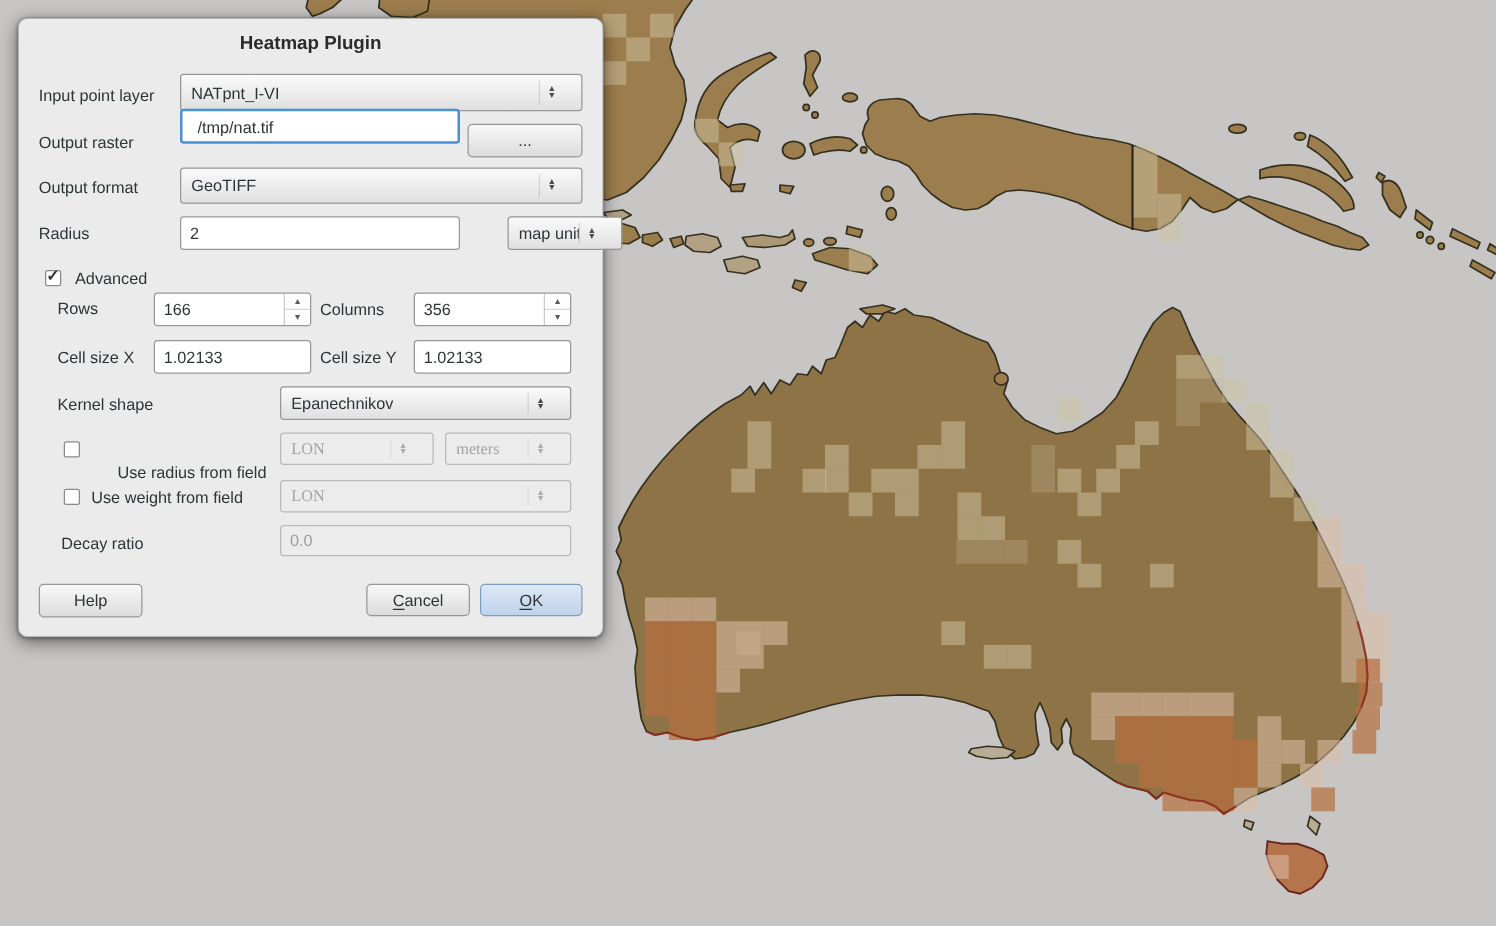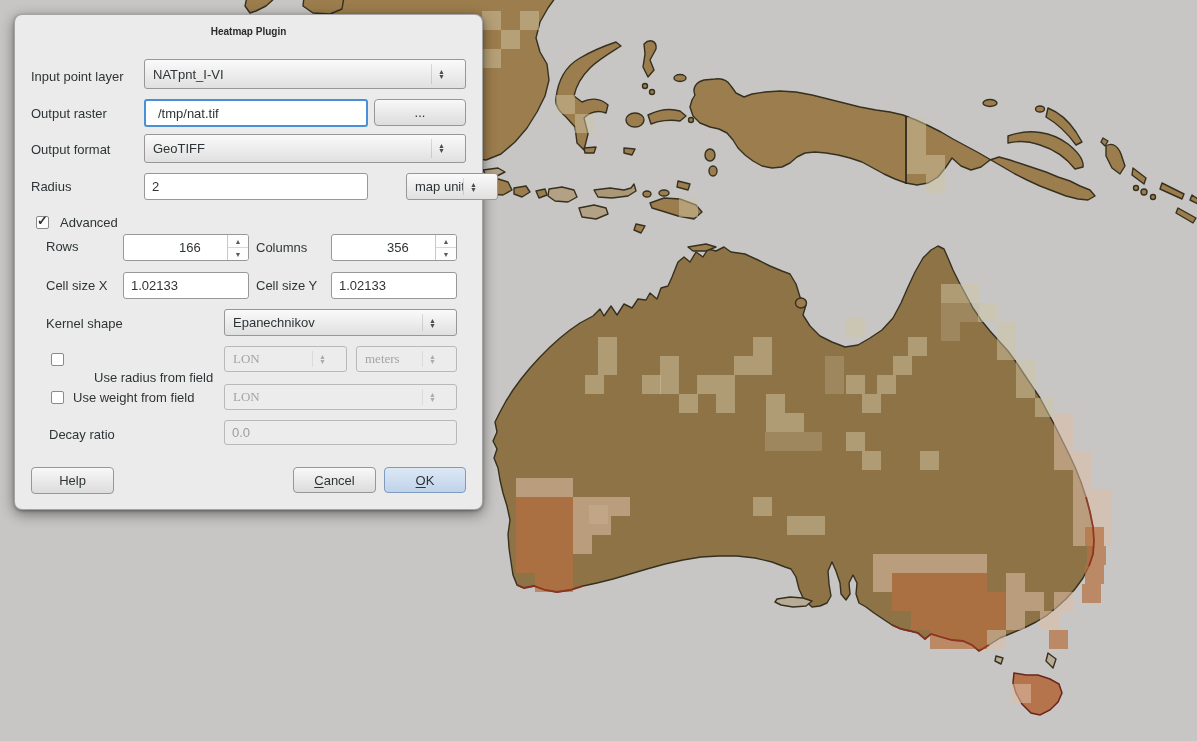--- a/index.html
+++ b/index.html
@@ -6,42 +6,42 @@
   .screen{position:relative;width:1197px;height:741px;overflow:hidden;
     font-family:"Liberation Sans",sans-serif;background:#c7c6c4;}
   #map{position:absolute;left:0;top:0;}
 
   
   .dialog{position:absolute;left:14px;top:14px;width:467px;height:494px;
     background:#ebebeb;border:1px solid rgba(0,0,0,0.30);border-radius:8px;
     box-shadow:0 4px 14px rgba(0,0,0,0.45), 0 1px 3px rgba(0,0,0,0.3);
     color:#2d2d2d;font-size:13px;}
   .dlg-title{position:absolute;left:0;right:0;top:11px;text-align:center;
-    font-weight:bold;font-size:10px;color:#2b2b2b;}
+    font-weight:bold;font-size:15px;color:#2b2b2b;}
   .lbl{position:absolute;white-space:nowrap;color:#2e3436;}
   
   .tin{position:absolute;box-sizing:border-box;background:#ffffff;
     border:1px solid #989898;border-radius:3px;font:13px "Liberation Sans",sans-serif;
     color:#2e3436;padding:0 7px;outline:none;}
   .tin.focus{border:2px solid #4a90d9;}
   .tin:disabled{background:#ececec;color:#9d9d9d;border-color:#b9b9b9;}
   
   .combo{position:absolute;box-sizing:border-box;display:flex;align-items:center;
     background:linear-gradient(#fafafa,#e0e0e0);border:1px solid #979797;
     border-radius:3px;padding:0 20px 0 8px;}
   .combo .ctext{flex:1;color:#2e3436;overflow:hidden;white-space:nowrap;}
   .combo .arrows{display:flex;flex-direction:column;align-items:center;
     justify-content:center;line-height:5px;font-size:7px;color:#4c4c4c;
     padding-left:6px;border-left:1px solid rgba(0,0,0,0.12);height:70%;}
   .combo.disabled{background:#ececec;border-color:#b9b9b9;}
   .combo.disabled .ctext{color:#a4a4a4;font-family:Liberation Serif, serif;}
   .combo.disabled .arrows{color:#ababab;border-left-color:rgba(0,0,0,0.07);}
   
   .spin{position:absolute;box-sizing:border-box;display:flex;background:#fff;
-    border:1px solid #989898;border-radius:3px;overflow:hidden;padding-left:48px;}
+    border:1px solid #989898;border-radius:3px;overflow:hidden;}
   .spin input{flex:1;border:none;outline:none;background:transparent;
     font:13px "Liberation Sans",sans-serif;color:#2e3436;padding:0 7px;min-width:0;}
   .spin .sbtns{width:20px;display:flex;flex-direction:column;border-left:1px solid #c9c9c9;}
   .spin .sb{flex:1;display:flex;align-items:center;justify-content:center;
     font-size:7px;color:#5a5a5a;background:#fdfdfd;}
   .spin .sb.up{border-bottom:1px solid #d8d8d8;}
   
   .btn{position:absolute;box-sizing:border-box;display:flex;align-items:center;
     justify-content:center;background:linear-gradient(#f8f8f8,#dcdcdc);
     border:1px solid #979797;border-radius:4px;font-size:13px;color:#2e3436;
@@ -274,21 +274,21 @@
     <div class="lbl" style="left:16px;top:54px;">Input point layer</div>
     <div class="combo" style="left:129px;top:44px;width:322px;height:30px;">
       <span class="ctext">NATpnt_I-VI</span>
       <span class="arrows">
           <span>▲</span>
           <span>▼</span>
         </span>
     </div>
 
     <div class="lbl" style="left:16px;top:91px;">Output raster</div>
-    <input class="tin focus" style="left: 129px; top: 84px; width: 224px; height: 28px; padding-left: 12px;" value="/tmp/nat.tif">
+    <input class="tin focus" style="left: 129px; top: 72px; width: 224px; height: 28px; padding-left: 12px;" value="/tmp/nat.tif">
     <div class="btn" style="left:359px;top:84px;width:92px;height:27px;">...</div>
 
     <div class="lbl" style="left:16px;top:127px;">Output format</div>
     <div class="combo" style="left:129px;top:119px;width:322px;height:29px;">
       <span class="ctext">GeoTIFF</span>
       <span class="arrows">
           <span>▲</span>
           <span>▼</span>
         </span>
     </div>

